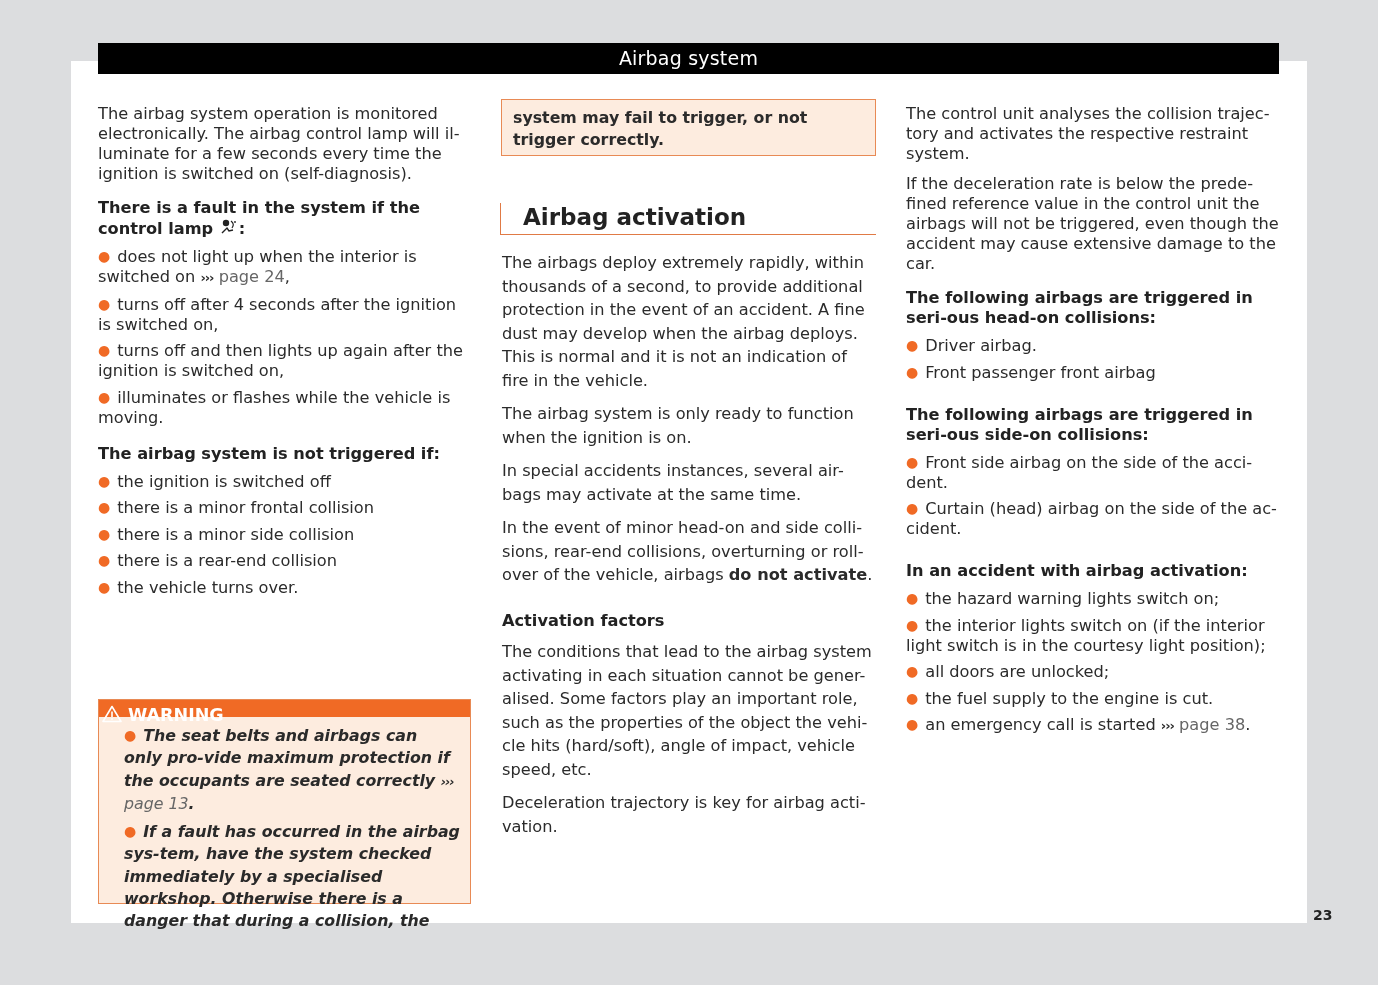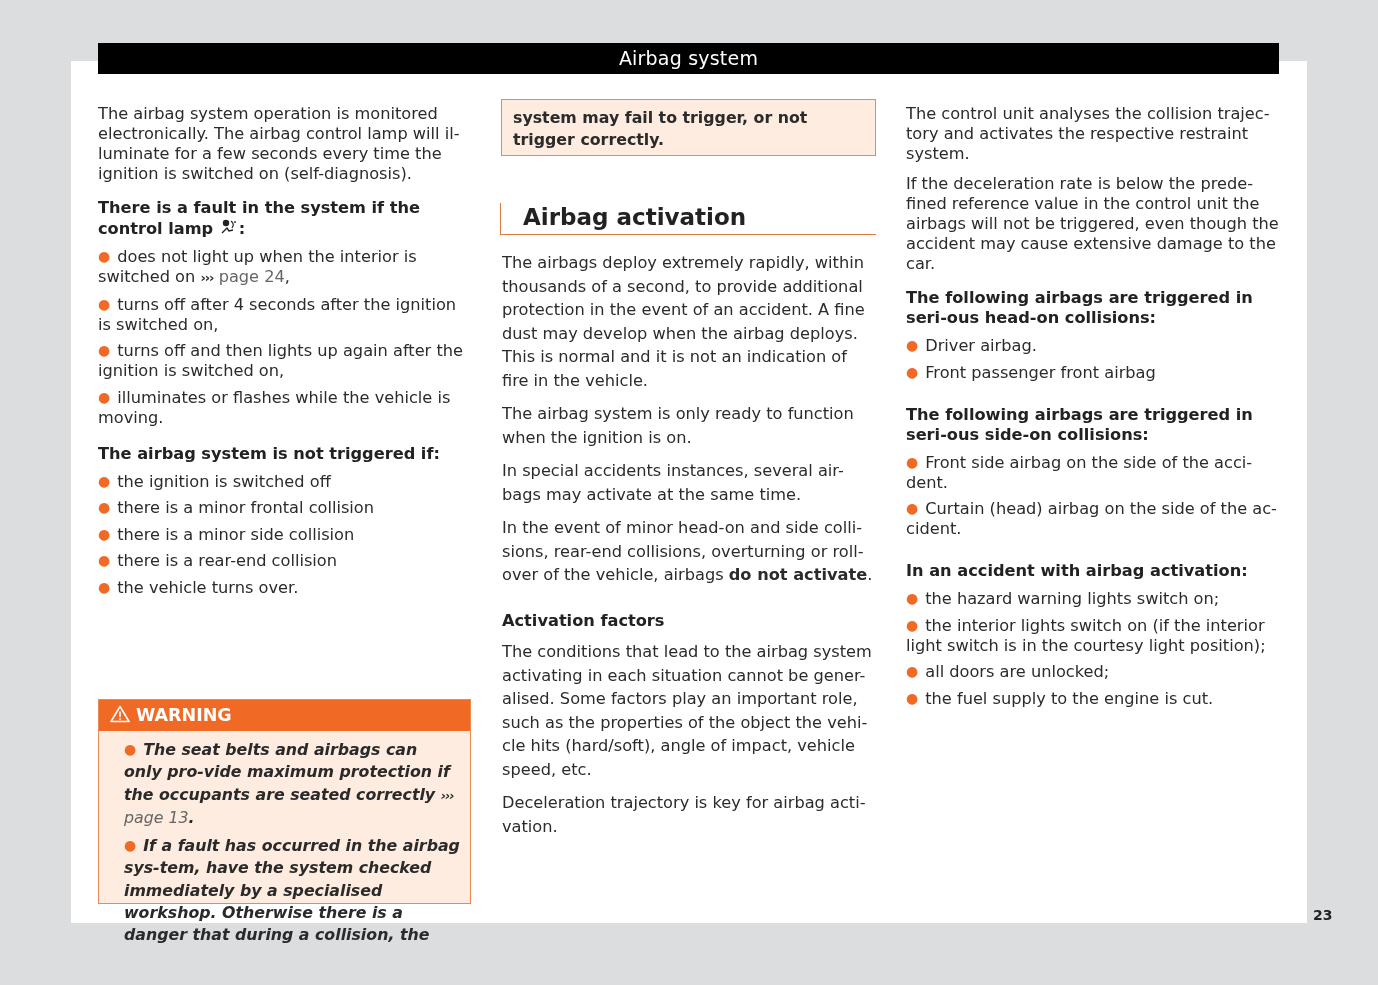--- a/index.html
+++ b/index.html
@@ -28,22 +28,22 @@
   ul { list-style: none; margin: 0; padding: 0; }
   li { margin: 0 0 6.5px 0; }
   .bullet { color: #f06a25; font-size: 14px; margin-right: 7px; position: relative; top: -1px; }
   .ref-arrow { font-weight: bold; letter-spacing: -1px; font-size: 13px; }
   .ref-page { font-weight: normal; color: #666; }
   .warning {
     position: absolute; left: 98px; top: 699px; width: 373px; height: 205px;
     border: 1.5px solid #e88a55; background: #fdecdf; box-sizing: border-box;
   }
   .warning-head {
-    background: #f06a25; color: #fff; height: 31px; line-height: 31px;
-    font-weight: bold; font-size: 17.5px; padding-left: 11px;
+    background: #f06a25; color: #fff; height: 17px; line-height: 31px;
+    font-weight: bold; font-size: 17.5px; padding-left: 3px;
   }
   .warning-body { padding: 8px 10px 0 25px; font-size: 15.8px; line-height: 22.3px; font-weight: bold; color: #2a2a2a; font-style: italic; }
   .warning-body p { margin: 0 0 6px 0; }
   .warn-cont {
     position: absolute; left: 501px; top: 99px; width: 375px; height: 57px;
     border: 1.5px solid #e88a55; background: #fdecdf; box-sizing: border-box;
     font-weight: bold; font-size: 15.8px; line-height: 22.3px; padding: 7px 11px;
   }
   .section-title {
     position: absolute; left: 500px; top: 203px; width: 376px; height: 32px;
@@ -128,16 +128,17 @@
   <ul>
     <li><span class="bullet">●</span><span>Front side airbag on the side of the acci-dent.</span></li>
     <li><span class="bullet">●</span><span>Curtain (head) airbag on the side of the ac-cident.</span></li>
   </ul>
   <div class="subhead" style="margin-top:22px">In an accident with airbag activation:</div>
   <ul>
     <li><span class="bullet">●</span><span>the hazard warning lights switch on;</span></li>
     <li><span class="bullet">●</span><span>the interior lights switch on (if the interior light switch is in the courtesy light position);</span></li>
     <li><span class="bullet">●</span><span>all doors are unlocked;</span></li>
     <li><span class="bullet">●</span><span>the fuel supply to the engine is cut.</span></li>
+    <li><span class="bullet">●</span><span>an emergency call is started</span> <span class="ref-arrow">›››</span> <a class="ref-page">page 38</a><span>.</span></li>
   </ul>
 </div>
 
 <div class="page-number">23</div>
 
 </body></html>

